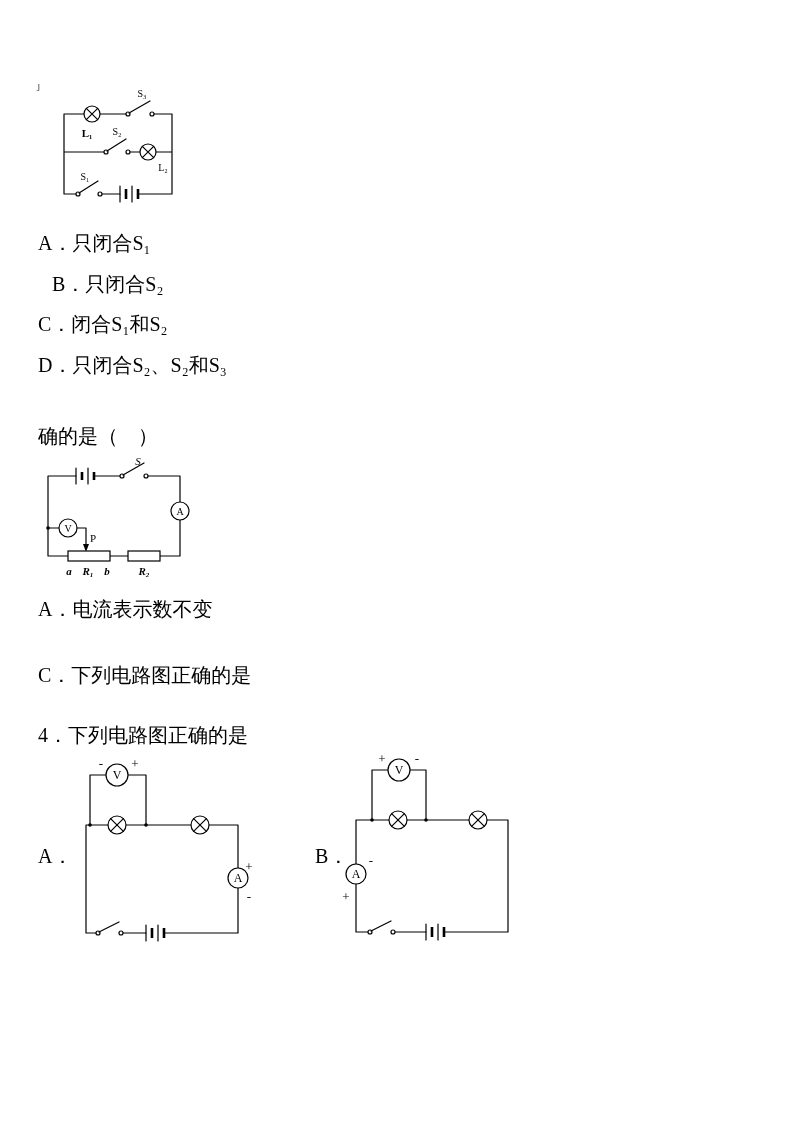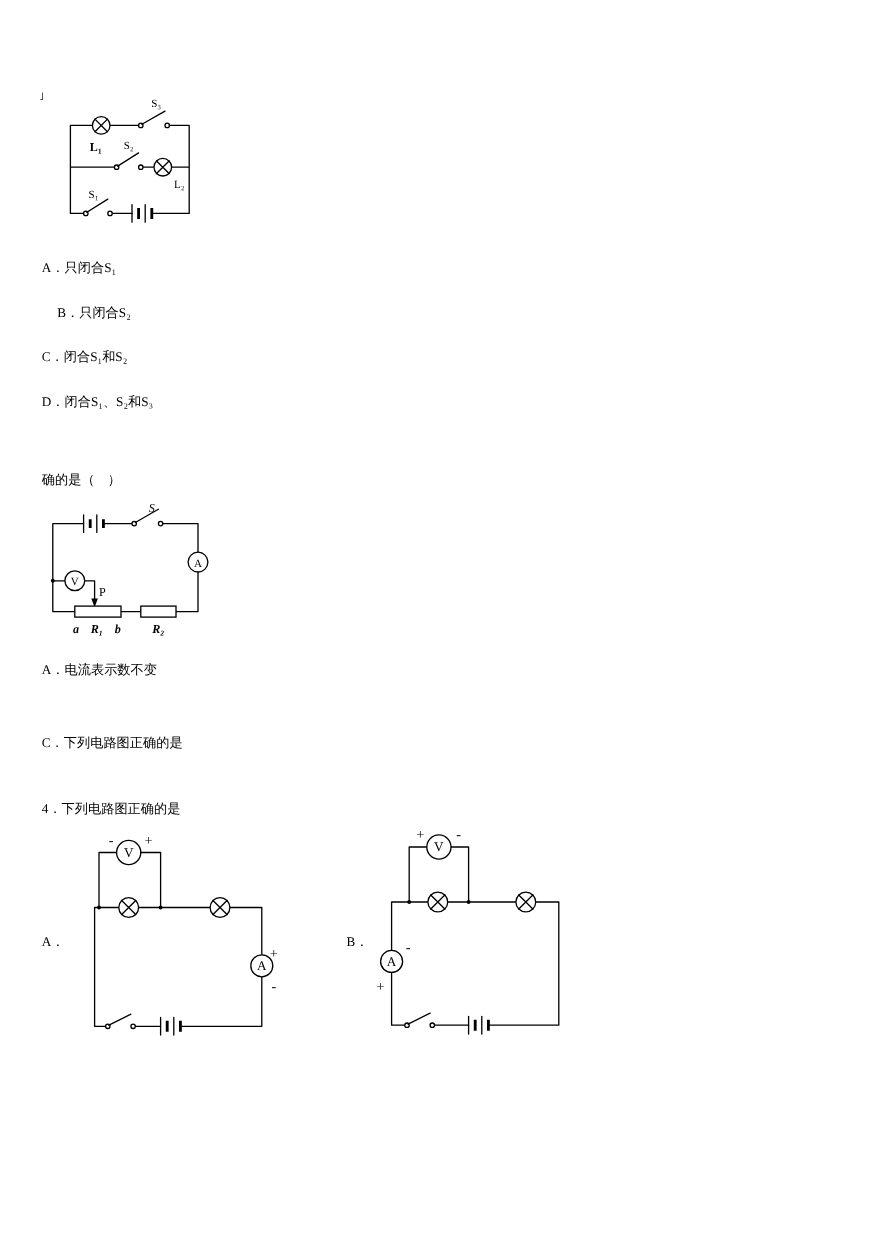--- a/index.html
+++ b/index.html
@@ -1,19 +1,19 @@
 <!DOCTYPE html>
 <html><head>
 <meta charset="utf-8">
 <style>
   *{box-sizing:border-box}
   body{margin:0;background:#888}
   .page{position:relative;width:794px;height:1123px;margin:0 auto;background:#fff;overflow:hidden;
         font-family:"Liberation Serif","DejaVu Serif",serif;color:#000}
-  .tline{position:absolute;font-size:12px;line-height:17px;white-space:pre}
+  .tline{position:absolute;font-size:20px;line-height:17px;white-space:pre}
   .csvg{position:absolute}
   .w{stroke:#000;stroke-width:1.2;fill:none;stroke-linecap:round}
   .wf{stroke:#000;stroke-width:1.2;fill:#fff}
   .wb{stroke:#000;stroke-width:2.6;fill:none;stroke-linecap:butt}
   .dot{fill:#000;stroke:none}
   .lbl{font-family:"Liberation Serif","DejaVu Serif",serif;fill:#000}
 </style>
 </head>
 <body>
 
@@ -53,21 +53,21 @@
     <text class="lbl" x="88" y="11" font-size="10" text-anchor="middle">S₃</text>
     <text class="lbl" x="33" y="51" font-size="11" font-weight="bold" text-anchor="middle">L₁</text>
     <text class="lbl" x="63" y="49" font-size="10" text-anchor="middle">S₂</text>
     <text class="lbl" x="109" y="85" font-size="10" text-anchor="middle">L₂</text>
     <text class="lbl" x="31" y="94" font-size="10" text-anchor="middle">S₁</text>
   </svg>
 
   <div class="tline" style="left:38px;top:235px">A．只闭合S₁</div>
   <div class="tline" style="left:52px;top:276px">B．只闭合S₂</div>
   <div class="tline" style="left:38px;top:316px">C．闭合S₁和S₂</div>
-  <div class="tline" style="left:38px;top:357px">D．闭合S₁、S₂和S₃</div>
+  <div class="tline" style="left:38px;top:357px">D．只闭合S₂、S₂和S₃</div>
 
   <div class="tline" style="left:38px;top:428px">确的是（　）</div>
 
   <svg class="csvg" style="left:40px;top:458px" width="152" height="128" viewBox="0 0 152 128">
     <path class="w" d="M8,18 H36 M54,18 H80 M108,18 H140 M8,18 V98 M140,18 V44 M140,62 V98 M8,98 H28 M70,98 H88 M120,98 H140 M8,70 H19 M37,70 H46 M46,70 V87"></path>
     <g>
       <path class="w" d="M36,10 V26 M48,10 V26"></path>
       <path class="wb" d="M42,14 V22 M54,14 V22"></path>
     </g>
     <g>

